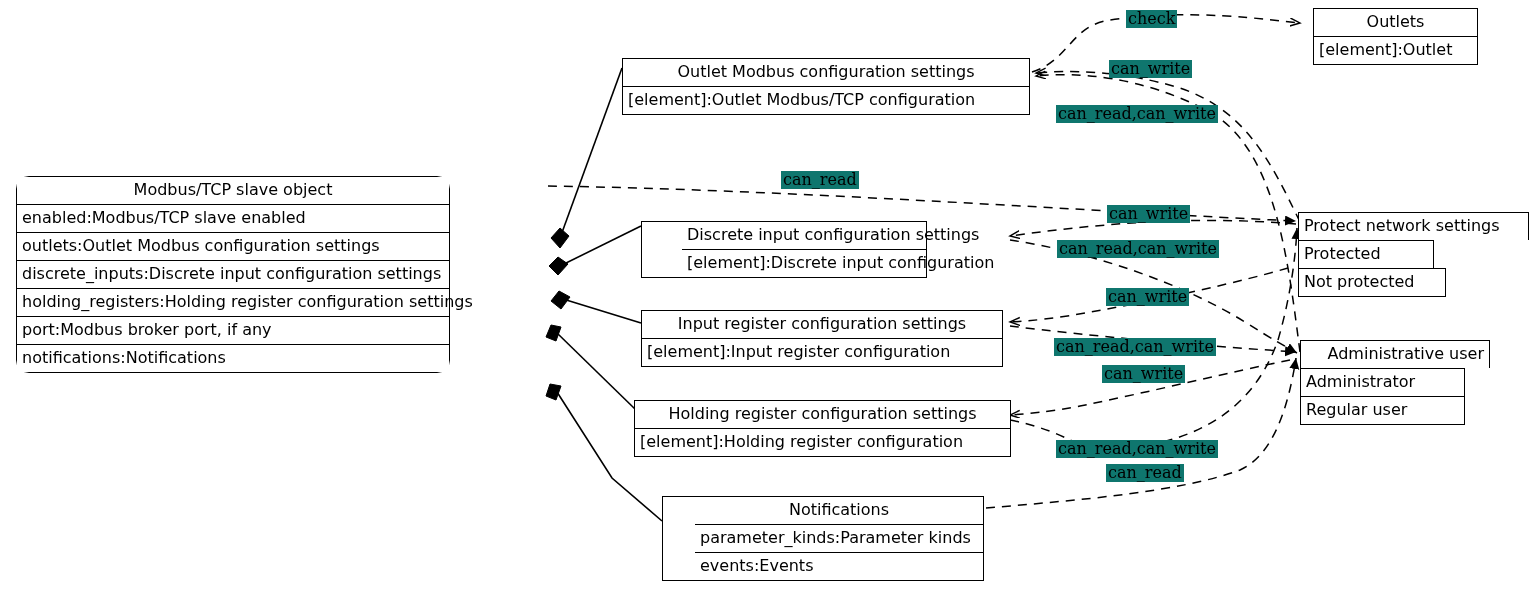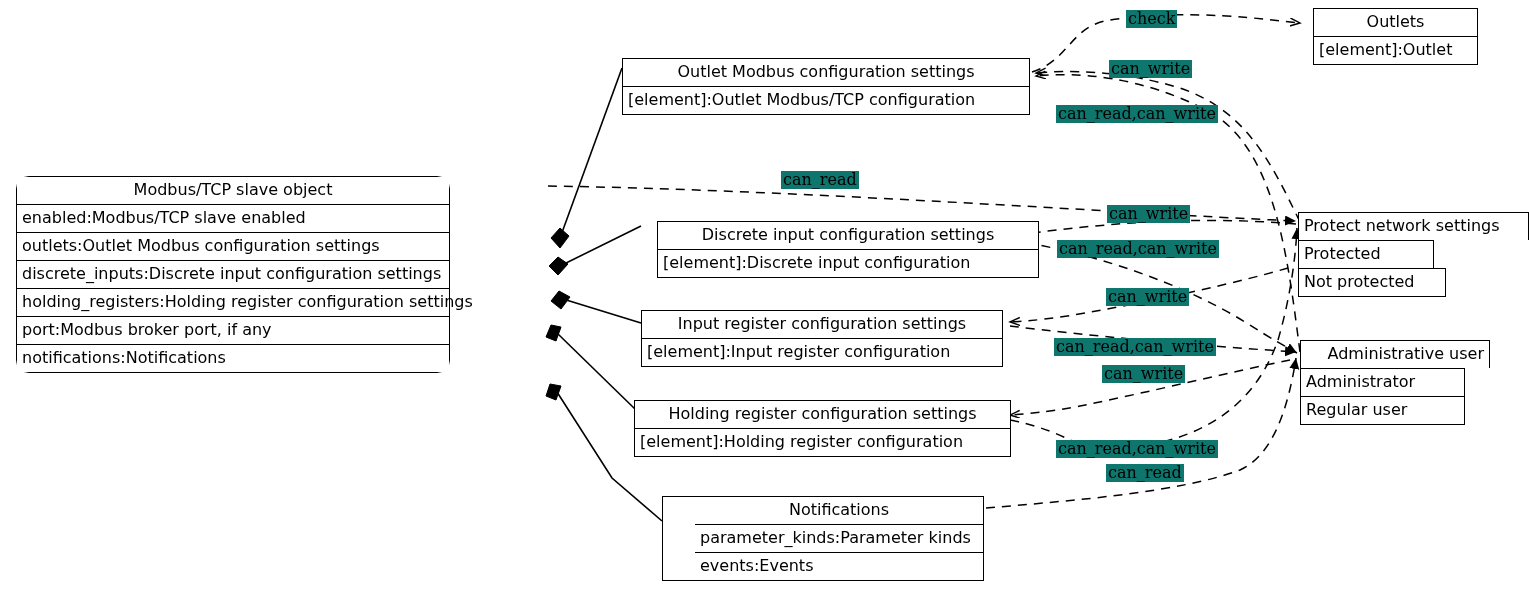--- a/index.html
+++ b/index.html
@@ -143,21 +143,21 @@
     <div class="uml-row uml-attr">holding_registers:Holding register configuration settings</div>
     <div class="uml-row uml-attr">port:Modbus broker port, if any</div>
     <div class="uml-row uml-attr last">notifications:Notifications</div>
   </div>
 
   <div class="uml-box" style="left:622px; top:58px; width:408px;">
     <div class="uml-row uml-header">Outlet Modbus configuration settings</div>
     <div class="uml-row uml-attr last">[element]:Outlet Modbus/TCP configuration</div>
   </div>
 
-  <div class="uml-box" style="left:657px; top:221px; width:382px;">
+  <div class="uml-box" style="left:641px; top:221px; width:286px;padding-left:40px;">
     <div class="uml-row uml-header">Discrete input configuration settings</div>
     <div class="uml-row uml-attr last">[element]:Discrete input configuration</div>
   </div>
 
   <div class="uml-box" style="left:641px; top:310px; width:362px;">
     <div class="uml-row uml-header">Input register configuration settings</div>
     <div class="uml-row uml-attr last">[element]:Input register configuration</div>
   </div>
 
   <div class="uml-box" style="left:634px; top:400px; width:377px;">

